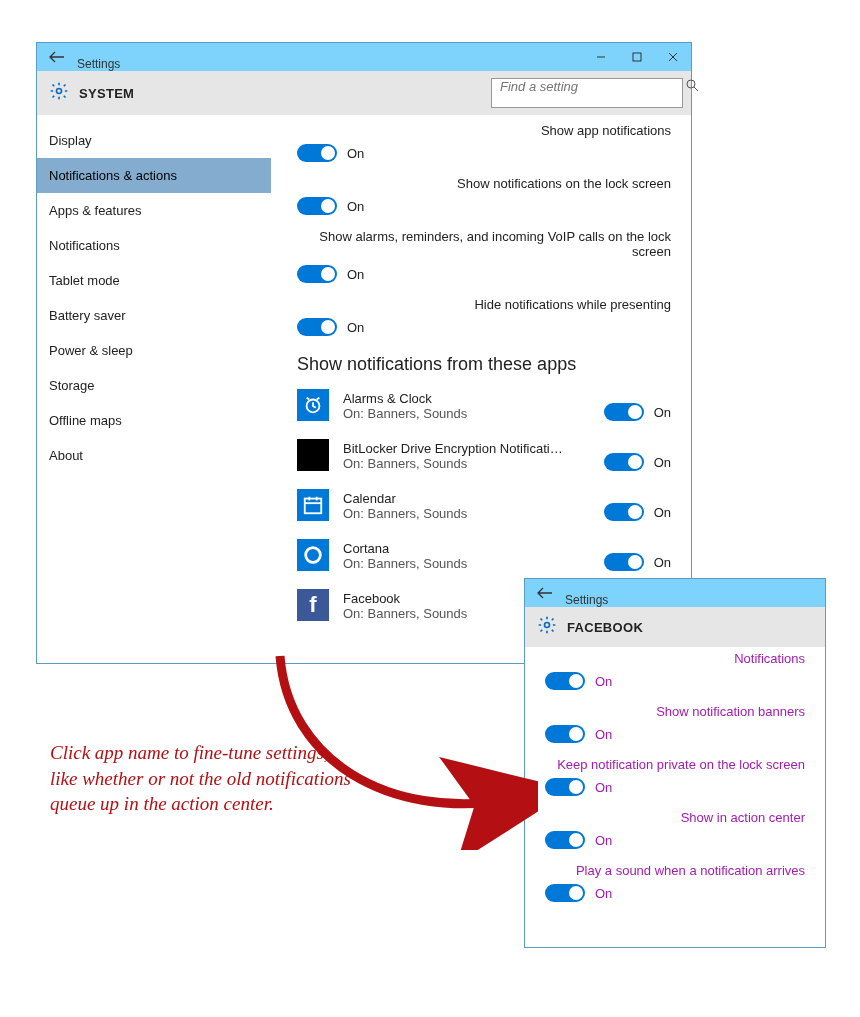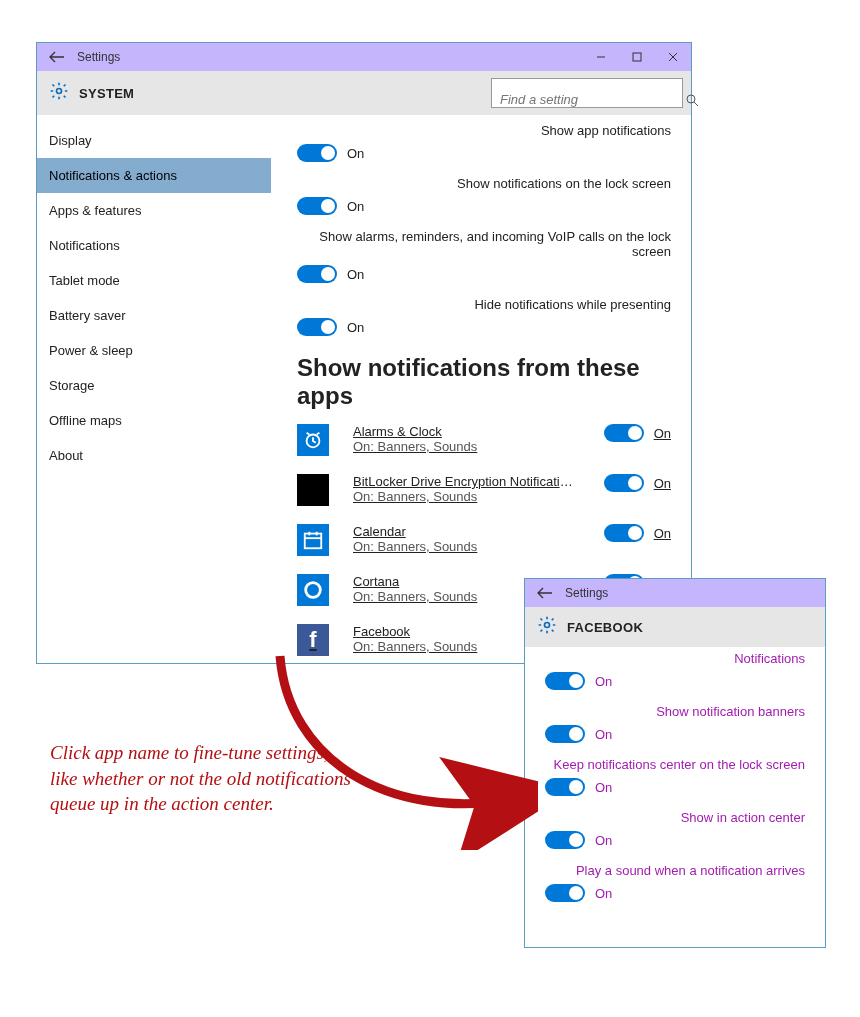--- a/index.html
+++ b/index.html
@@ -8,23 +8,23 @@
     .window {
       position: absolute;
       border: 1px solid #5a9cc6;
       background: #fff;
     }
     .win-main { left: 36px; top: 42px; width: 656px; height: 622px; }
     .win-detail { left: 524px; top: 578px; width: 302px; height: 370px; }
 
     .titlebar {
       height: 28px;
-      background: #c4b5fd;
+      background: #7dd3fc;
       display: flex;
-      align-items: center;
+      align-items: flex-end;
       position: relative;
       font-size: 12px;
       color: #333;
     }
     .titlebar .back {
       width: 40px; height: 100%;
       display: flex; align-items: center; justify-content: center;
       cursor: pointer;
       font-size: 15px;
     }
@@ -44,21 +44,21 @@
       padding: 0 8px 0 12px;
       gap: 10px;
     }
     .headerbar .gear { color: #096dbf; }
     .headerbar h2 { font-size: 13px; font-weight: 600; letter-spacing: 0.3px; flex: 1; color: #222; }
     .searchwrap {
       position: relative;
       width: 192px; height: 30px;
       border: 1px solid #999;
       background: #fff;
-      display: flex; align-items: flex-end;
+      display: flex; align-items: flex-start;
     }
     .searchwrap input {
       border: none; outline: none; flex: 1;
       font-size: 13px; padding: 0 8px; background: transparent;
       font-style: italic; color: #777;
     }
     .searchwrap .sicon {
       width: 28px; display: flex; align-items: center; justify-content: center; color: #555;
       font-size: 13px;
     }
@@ -81,25 +81,25 @@
       width: 40px; height: 18px; border-radius: 10px;
       background: #0078d7; position: relative; cursor: pointer;
       flex-shrink: 0;
     }
     .toggle::after {
       content: ""; position: absolute; right: 2px; top: 2px;
       width: 14px; height: 14px; border-radius: 50%; background: #fff;
     }
     .toggle-label { font-size: 13px; }
 
-    .section-title { font-size: 24px; font-weight: 700; margin: 18px 0 14px; }
+    .section-title { font-size: 18px; font-weight: 400; margin: 18px 0 14px; }
 
     .app-row {
-      display: flex; align-items: flex-start; gap: 24px;
-      margin-bottom: 18px; cursor: pointer; text-decoration: underline;
+      display: flex; align-items: flex-end; gap: 14px;
+      margin-bottom: 18px; cursor: pointer;
     }
     .app-icon {
       width: 32px; height: 32px; flex-shrink: 0; background: #0078d7;
       display: flex; align-items: center; justify-content: center;
       color: #fff; font-size: 18px; font-weight: 700;
     }
     .app-icon.black { background: #000; }
     .app-icon.fb { background: #3b5998; font-size: 22px; font-family: Georgia, serif; }
     .app-info { flex: 1; min-width: 0; }
     .app-name { font-size: 13px; white-space: nowrap; overflow: hidden; text-overflow: ellipsis; max-width: 220px; }
@@ -334,21 +334,21 @@
     </div>
       </div>
       <div class="setting-row">
     <div class="setting-label">Show notification banners</div>
     <div class="toggle-line">
       <div class="toggle"></div>
       <span class="toggle-label">On</span>
     </div>
       </div>
       <div class="setting-row">
-    <div class="setting-label">Keep notifications center on the lock screen</div>
+    <div class="setting-label">Keep notification private on the lock screen</div>
     <div class="toggle-line">
       <div class="toggle"></div>
       <span class="toggle-label">On</span>
     </div>
       </div>
       <div class="setting-row">
     <div class="setting-label">Show in action center</div>
     <div class="toggle-line">
       <div class="toggle"></div>
       <span class="toggle-label">On</span>

